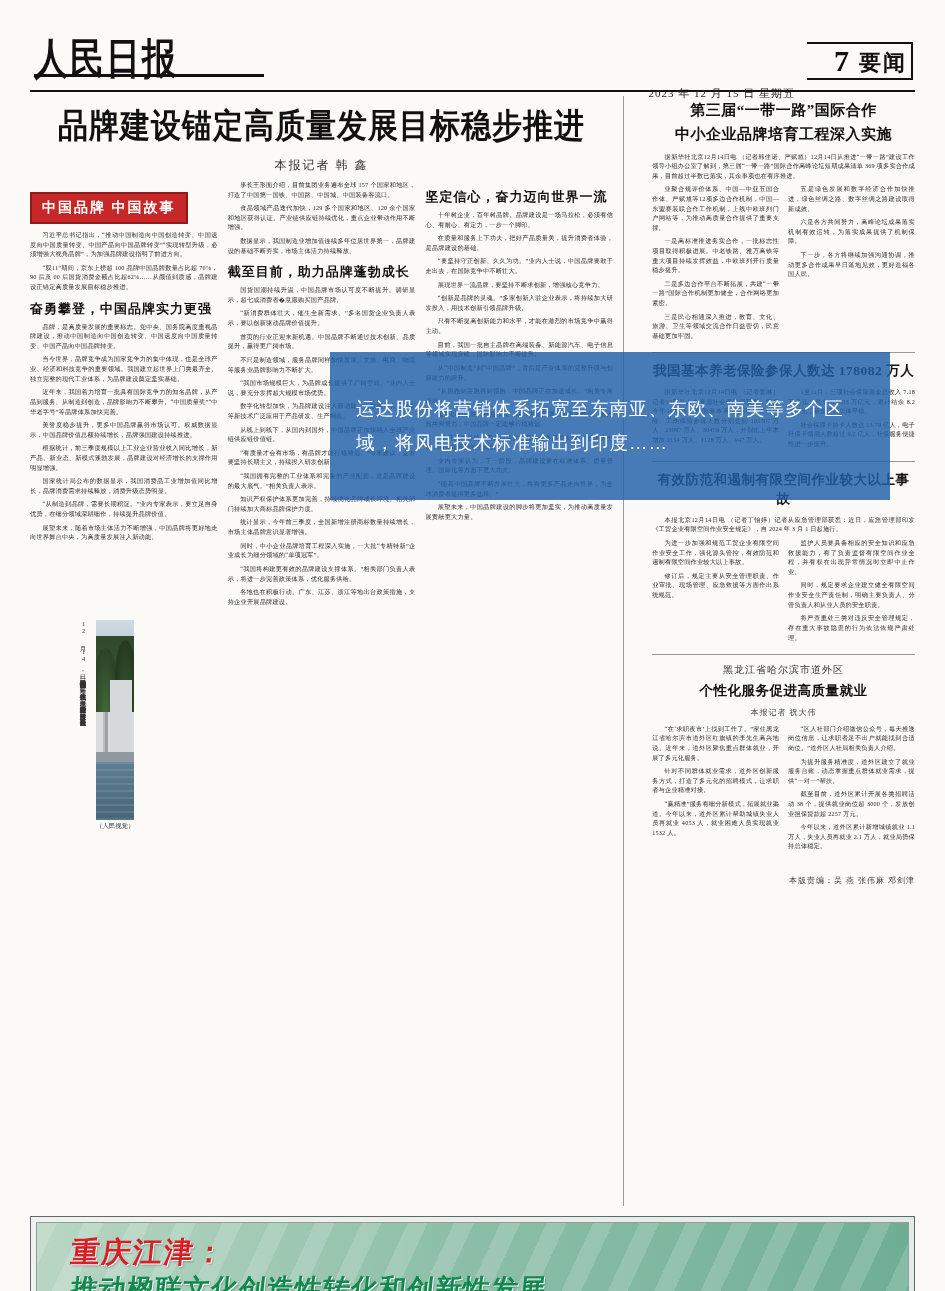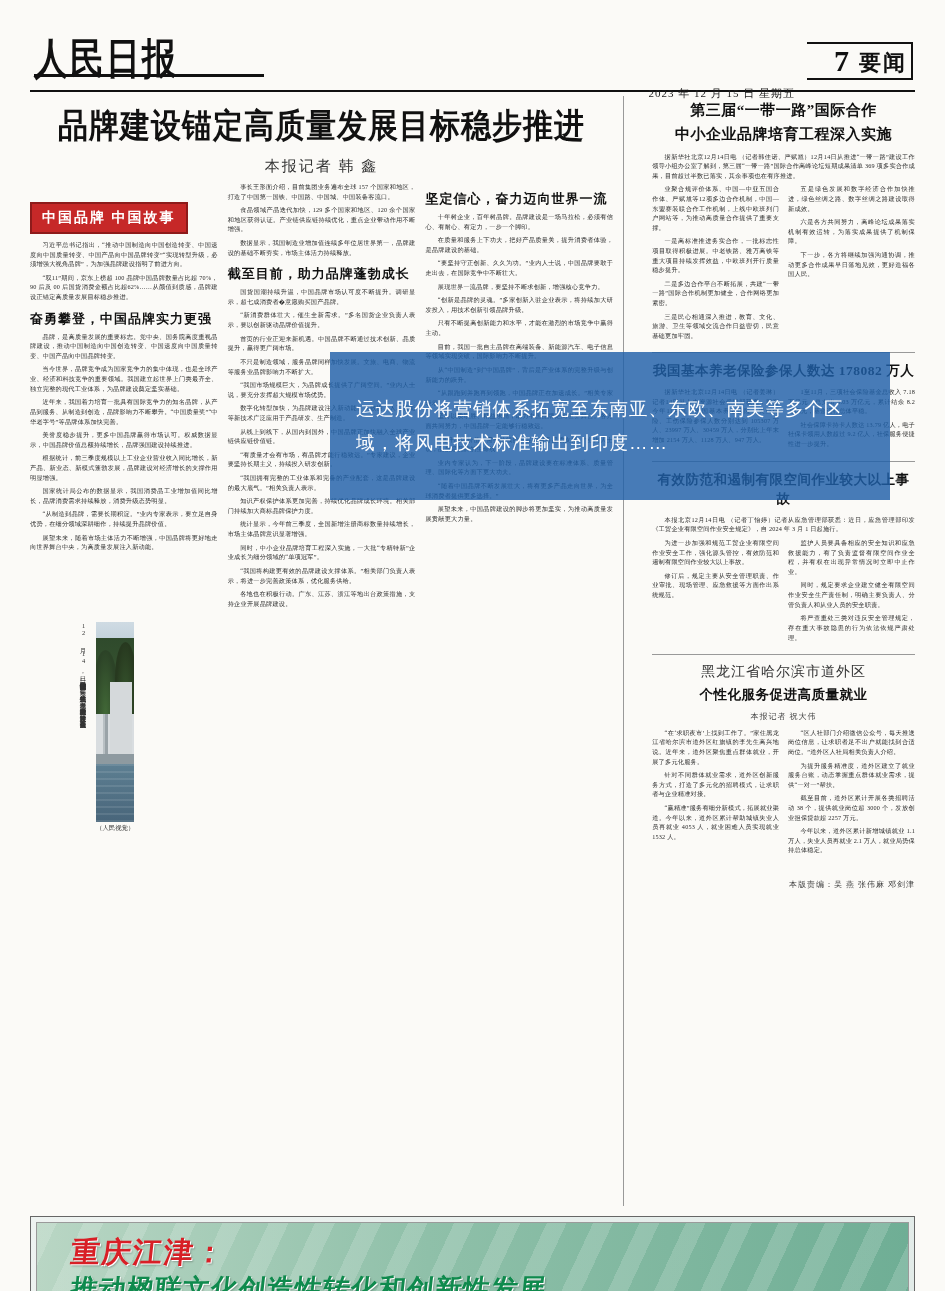--- a/index.html
+++ b/index.html
@@ -67,21 +67,21 @@
     padding-left:28px;
     box-sizing:border-box;
   }
   .headline-main{
     font-size:30px;font-weight:bold;letter-spacing:1px;
     text-align:center;color:#111;
     margin:10px 0 6px 0;
     transform:scaleY(1.12);
   }
   .byline{
-    text-align:center;font-size:15px;color:#333;margin:10px 0 6px 0;letter-spacing:2px;
+    text-align:center;font-size:12px;color:#333;margin:10px 0 6px 0;letter-spacing:2px;
   }
   .tag{
     display:inline-block;
     background:#c62828;color:#fff;
     font-size:14px;font-weight:bold;
     padding:5px 10px;letter-spacing:2px;
     border:2px solid #8e1b1b;
   }
   .subhead{
     font-size:13px;font-weight:bold;color:#111;margin:8px 0 4px 0;letter-spacing:1px;
@@ -107,21 +107,21 @@
   
   .r-head{
     font-size:15px;font-weight:bold;text-align:center;color:#111;letter-spacing:.5px;
     line-height:1.45;margin:4px 0 6px 0;
   }
   .r-head2{
     font-size:13.5px;font-weight:bold;text-align:center;color:#111;letter-spacing:.5px;
     line-height:1.45;margin:4px 0 6px 0;
   }
   .r-kicker{
-    font-size:14px;text-align:center;color:#333;margin:4px 0 2px 0;letter-spacing:1px;
+    font-size:10px;text-align:center;color:#333;margin:4px 0 2px 0;letter-spacing:1px;
   }
   .r-byline{
     font-size:8px;text-align:center;color:#444;margin:2px 0 6px 0;letter-spacing:1px;
   }
   .two{
     display:flex;gap:9px;
   }
   .two > div{flex:1;}
   
   .photo-wrap{
@@ -216,21 +216,21 @@
   <div class="cols">
 
     <div class="left-block">
 
       <div class="headline-main">品牌建设锚定高质量发展目标稳步推进</div>
       <div class="byline">本报记者  韩  鑫</div>
 
       <div class="body3">
 
         <div class="bcol">
-          <div style="margin:20px 0 6px 0;">
+          <div style="margin:12px 0 6px 0;">
             <span class="tag">中国品牌  中国故事</span>
           </div>
           <p class="t ind">习近平总书记指出，“推动中国制造向中国创造转变、中国速度向中国质量转变、中国产品向中国品牌转变”“实现转型升级，必须增强大视角品牌”，为加强品牌建设指明了前进方向。</p>
           <p class="t ind">“双11”期间，京东上榜超 100 品牌中国品牌数量占比超 70%，90 后及 00 后国货消费金额占比超62%……从颜值到质感，品牌建设正锚定高质量发展目标稳步推进。</p>
           <div class="subhead">奋勇攀登，中国品牌实力更强</div>
           <p class="t ind">品牌，是高质量发展的重要标志。党中央、国务院高度重视品牌建设，推动中国制造向中国创造转变、中国速度向中国质量转变、中国产品向中国品牌转变。</p>
           <p class="t ind">当今世界，品牌竞争成为国家竞争力的集中体现，也是全球产业、经济和科技竞争的重要领域。我国建立起世界上门类最齐全、独立完整的现代工业体系，为品牌建设奠定坚实基础。</p>
           <p class="t ind">近年来，我国着力培育一批具有国际竞争力的知名品牌，从产品到服务、从制造到创造，品牌影响力不断攀升。“中国质量奖”“中华老字号”等品牌体系加快完善。</p>
           <p class="t ind">美誉度稳步提升，更多中国品牌赢得市场认可。权威数据显示，中国品牌价值总额持续增长，品牌强国建设持续推进。</p>
           <p class="t ind">根据统计，前三季度规模以上工业企业营业收入同比增长，新产品、新业态、新模式蓬勃发展，品牌建设对经济增长的支撑作用明显增强。</p>

